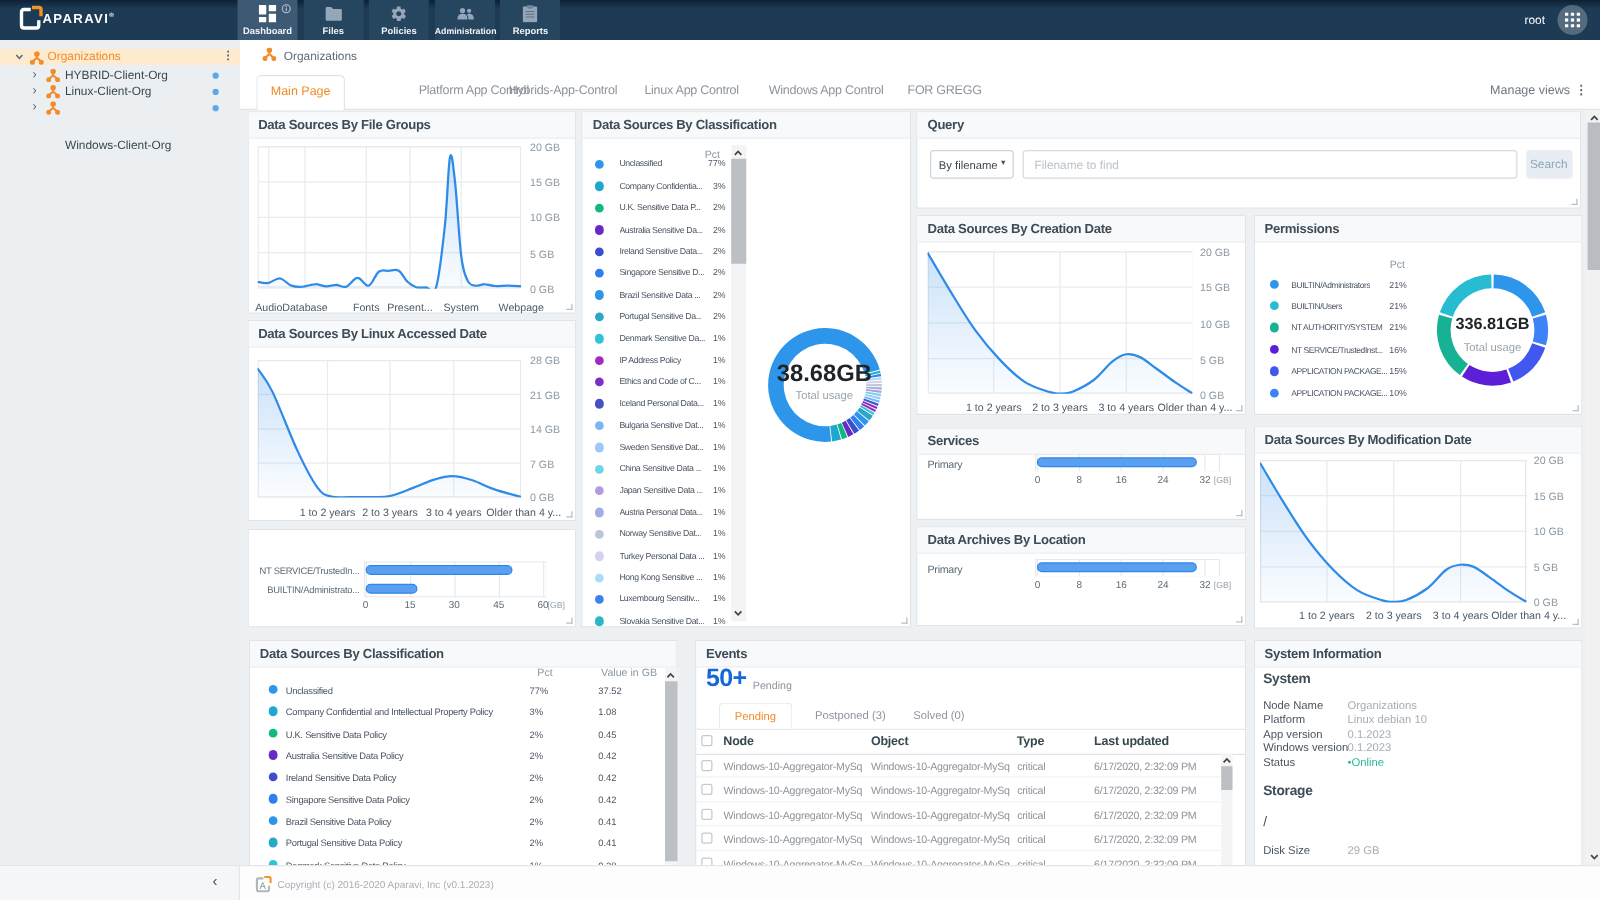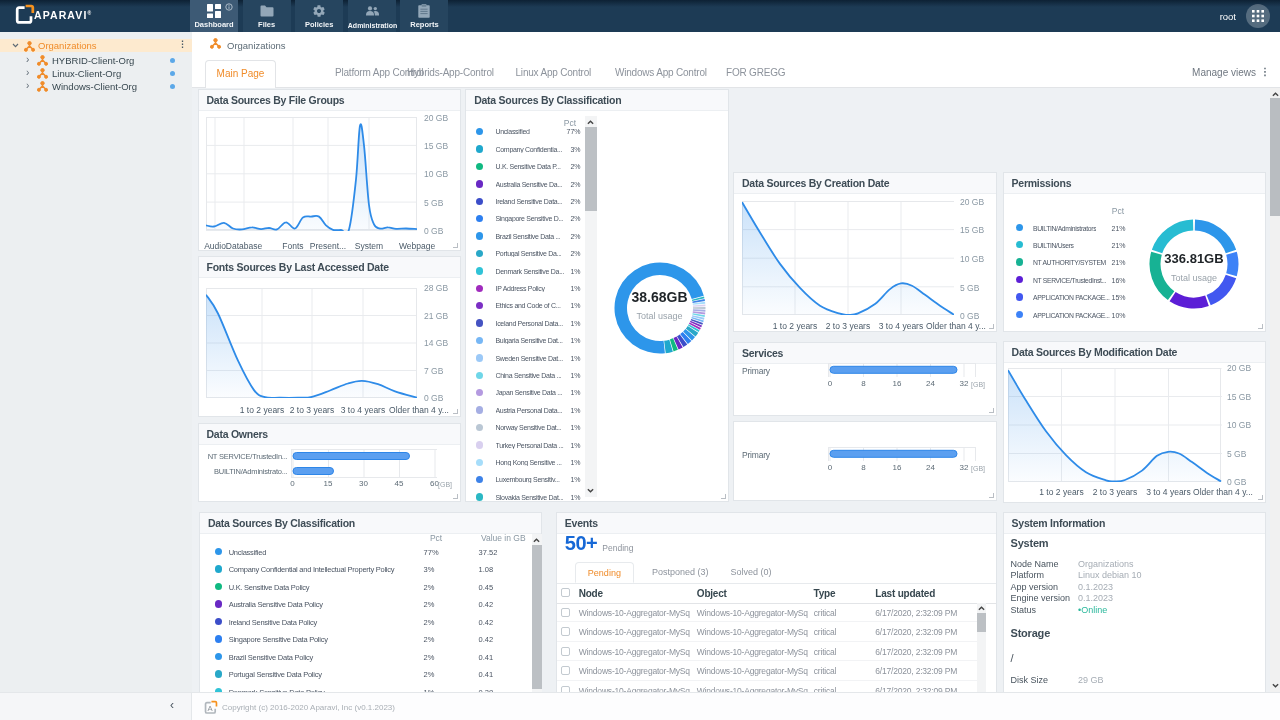--- a/index.html
+++ b/index.html
@@ -192,21 +192,21 @@
 <div class="srow" style="top:48px;">
       <span class="chev" style="left:26px;">›</span>
       <svg style="position:absolute;left:37px;top:1px" width="11" height="11" viewBox="0 0 11 11">
         <g fill="#f08c2a" stroke="#f08c2a">
           <circle cx="5.5" cy="2.2" r="1.7"></circle>
           <circle cx="1.9" cy="8.8" r="1.5"></circle>
           <circle cx="9.1" cy="8.8" r="1.5"></circle>
           <path d="M5.5,3.5 L5.5,5.2 L2.4,8 M5.5,5.2 L8.6,8" fill="none" stroke-width="1.6"></path>
         </g>
       </svg>
-      <span class="lbl" style="left:52px;">Windows-Client-Org</span>
+      <span class="lbl" style="left:52px;margin-top:30px;">Windows-Client-Org</span>
       <span class="bdot"></span>
     </div>
 
 </div>
 
 <div id="breadcrumb">
   <svg style="position:absolute;left:18px;top:6px" width="11" height="11" viewBox="0 0 11 11">
       <g fill="#f08c2a" stroke="#f08c2a">
         <circle cx="5.5" cy="2.2" r="1.7"></circle>
         <circle cx="1.9" cy="8.8" r="1.5"></circle>
@@ -255,42 +255,39 @@
       <line x1="87.0" y1="0" x2="87.0" y2="114" stroke="#e9ebee" stroke-width="1"></line>
       <line x1="122.0" y1="0" x2="122.0" y2="114" stroke="#e9ebee" stroke-width="1"></line>
       <line x1="163.0" y1="0" x2="163.0" y2="114" stroke="#e9ebee" stroke-width="1"></line>
       <rect x="0.5" y="0.5" width="210" height="112" fill="none" stroke="#e6e8eb"></rect>
       <path d="M0.0,108.4 C1.4,108.6 4.8,110.0 8.0,109.5 C11.2,109.1 14.7,105.5 18.0,105.8 C21.3,106.2 23.9,110.4 27.0,111.5 C30.1,112.7 32.7,112.6 36.0,112.4 C39.3,112.2 42.7,110.4 46.0,110.4 C49.3,110.3 52.0,112.0 55.0,112.1 C58.0,112.2 60.2,110.9 63.0,110.9 C65.8,111.0 68.0,113.4 71.0,112.4 C74.0,111.4 76.8,105.4 80.0,105.3 C83.2,105.1 86.0,112.4 89.0,111.5 C92.0,110.7 94.2,102.5 97.0,100.4 C99.8,98.4 102.2,99.7 105.0,99.6 C107.8,99.4 110.4,98.1 113.0,99.6 C115.6,101.1 117.5,106.1 120.0,108.4 C122.5,110.7 124.4,112.0 127.0,112.8 C129.6,113.6 132.2,113.0 135.0,112.9 C137.8,112.9 140.4,121.2 143.0,112.4 C145.6,103.5 148.1,80.5 150.0,62.4 C151.9,44.3 152.6,14.8 154.0,8.8 C155.4,2.8 156.4,14.5 158.0,28.4 C159.6,42.2 161.2,74.2 163.0,88.0 C164.8,101.8 166.1,103.1 168.0,107.3 C169.9,111.4 171.6,111.0 174.0,111.5 C176.4,112.1 179.2,110.3 182.0,110.4 C184.8,110.4 186.8,111.6 190.0,111.8 C193.2,112.0 196.3,111.5 200.0,111.5 C203.7,111.6 209.1,112.0 211.0,112.1 L211.0,113.5 L0.0,113.5 Z" fill="url(#bg1)"></path>
       <path d="M0.0,108.4 C1.4,108.6 4.8,110.0 8.0,109.5 C11.2,109.1 14.7,105.5 18.0,105.8 C21.3,106.2 23.9,110.4 27.0,111.5 C30.1,112.7 32.7,112.6 36.0,112.4 C39.3,112.2 42.7,110.4 46.0,110.4 C49.3,110.3 52.0,112.0 55.0,112.1 C58.0,112.2 60.2,110.9 63.0,110.9 C65.8,111.0 68.0,113.4 71.0,112.4 C74.0,111.4 76.8,105.4 80.0,105.3 C83.2,105.1 86.0,112.4 89.0,111.5 C92.0,110.7 94.2,102.5 97.0,100.4 C99.8,98.4 102.2,99.7 105.0,99.6 C107.8,99.4 110.4,98.1 113.0,99.6 C115.6,101.1 117.5,106.1 120.0,108.4 C122.5,110.7 124.4,112.0 127.0,112.8 C129.6,113.6 132.2,113.0 135.0,112.9 C137.8,112.9 140.4,121.2 143.0,112.4 C145.6,103.5 148.1,80.5 150.0,62.4 C151.9,44.3 152.6,14.8 154.0,8.8 C155.4,2.8 156.4,14.5 158.0,28.4 C159.6,42.2 161.2,74.2 163.0,88.0 C164.8,101.8 166.1,103.1 168.0,107.3 C169.9,111.4 171.6,111.0 174.0,111.5 C176.4,112.1 179.2,110.3 182.0,110.4 C184.8,110.4 186.8,111.6 190.0,111.8 C193.2,112.0 196.3,111.5 200.0,111.5 C203.7,111.6 209.1,112.0 211.0,112.1" fill="none" stroke="#2e8be8" stroke-width="1.8" stroke-linejoin="round"></path>
     </svg><div class="ylab" style="left:232px;top:138.0px">0 GB</div><div class="ylab" style="left:232px;top:109.6px">5 GB</div><div class="ylab" style="left:232px;top:81.2px">10 GB</div><div class="ylab" style="left:232px;top:52.9px">15 GB</div><div class="ylab" style="left:232px;top:24.5px">20 GB</div><div class="xlab" style="left:-32.0px;top:152.5px">Audio</div><div class="xlab" style="left:-3.0px;top:152.5px">Database</div><div class="xlab" style="left:46.0px;top:152.5px">Fonts</div><div class="xlab" style="left:81.0px;top:152.5px">Present...</div><div class="xlab" style="left:122.0px;top:152.5px">System</div><div class="xlab" style="left:170.0px;top:152.5px">Webpage</div>
 
 <div class="card" style="left:5.5px;top:167.8px;width:263px;height:161.7px;">
   <div class="chead">
-        <span>Fonts Sources By Last Accessed Date</span>
+        <span>Data Sources By Linux Accessed Date</span>
       </div>
       <div class="rsz"></div>
 </div>
 <svg style="position:absolute;left:14px;top:200px" width="211" height="110" viewBox="0 0 211 110">
       <line x1="0" y1="0.0" x2="211" y2="0.0" stroke="#e9ebee" stroke-width="1"></line>
       <line x1="0" y1="27.5" x2="211" y2="27.5" stroke="#e9ebee" stroke-width="1"></line>
       <line x1="0" y1="55.0" x2="211" y2="55.0" stroke="#e9ebee" stroke-width="1"></line>
       <line x1="0" y1="82.5" x2="211" y2="82.5" stroke="#e9ebee" stroke-width="1"></line>
       <line x1="0" y1="110.0" x2="211" y2="110.0" stroke="#e9ebee" stroke-width="1"></line>
       <line x1="56.0" y1="0" x2="56.0" y2="110" stroke="#e9ebee" stroke-width="1"></line>
       <line x1="106.0" y1="0" x2="106.0" y2="110" stroke="#e9ebee" stroke-width="1"></line>
       <line x1="157.0" y1="0" x2="157.0" y2="110" stroke="#e9ebee" stroke-width="1"></line>
       <rect x="0.5" y="0.5" width="210" height="109" fill="none" stroke="#e6e8eb"></rect>
       <path d="M0.0,6.7 C2.1,10.0 6.4,14.0 12.0,25.5 C17.6,37.1 25.7,59.3 32.0,72.7 C38.3,86.1 43.3,95.7 48.0,102.1 C52.7,108.5 54.5,107.9 59.0,109.2 C63.5,110.5 68.2,109.6 74.0,109.7 C79.8,109.8 86.4,109.8 92.0,109.7 C97.6,109.5 100.4,110.1 106.0,108.8 C111.6,107.6 117.7,104.9 124.0,102.5 C130.3,100.2 136.4,97.1 142.0,95.5 C147.6,93.8 150.8,92.8 156.0,92.9 C161.2,93.0 166.2,94.4 172.0,96.2 C177.8,98.1 182.2,101.0 189.0,103.3 C195.8,105.7 207.2,108.5 211.0,109.6 L211.0,110.0 L0.0,110.0 Z" fill="url(#bg1)"></path>
       <path d="M0.0,6.7 C2.1,10.0 6.4,14.0 12.0,25.5 C17.6,37.1 25.7,59.3 32.0,72.7 C38.3,86.1 43.3,95.7 48.0,102.1 C52.7,108.5 54.5,107.9 59.0,109.2 C63.5,110.5 68.2,109.6 74.0,109.7 C79.8,109.8 86.4,109.8 92.0,109.7 C97.6,109.5 100.4,110.1 106.0,108.8 C111.6,107.6 117.7,104.9 124.0,102.5 C130.3,100.2 136.4,97.1 142.0,95.5 C147.6,93.8 150.8,92.8 156.0,92.9 C161.2,93.0 166.2,94.4 172.0,96.2 C177.8,98.1 182.2,101.0 189.0,103.3 C195.8,105.7 207.2,108.5 211.0,109.6" fill="none" stroke="#2e8be8" stroke-width="1.8" stroke-linejoin="round"></path>
     </svg><div class="ylab" style="left:232px;top:305.0px">0 GB</div><div class="ylab" style="left:232px;top:277.5px">7 GB</div><div class="ylab" style="left:232px;top:250.0px">14 GB</div><div class="ylab" style="left:232px;top:222.5px">21 GB</div><div class="ylab" style="left:232px;top:195.0px">28 GB</div><div class="xlab" style="left:15.0px;top:316.5px">1 to 2 years</div><div class="xlab" style="left:65.0px;top:316.5px">2 to 3 years</div><div class="xlab" style="left:116.0px;top:316.5px">3 to 4 years</div><div class="xlab" style="left:172.0px;top:316.5px">Older than 4 y...</div>
 
 <div class="card" style="left:5.5px;top:335px;width:263px;height:78.5px;">
-  <div class="chead">
-        <span>Data Owners</span>
-      </div>
       <div class="rsz"></div>
   <div class="barlbl" style="left:8px;top:28px;width:81px;text-align:right;overflow:hidden;white-space:nowrap;font-size:7.5px;">NT SERVICE/TrustedIn...</div>
   <div class="barlbl" style="left:8px;top:43px;width:81px;text-align:right;overflow:hidden;white-space:nowrap;font-size:7.5px;">BUILTIN/Administrato...</div>
 </div>
 <svg style="position:absolute;left:98.5px;top:361.0px" width="146" height="29" viewBox="0 0 146 29">
       <rect x="0.5" y="0.5" width="146" height="28" fill="none" stroke="#e7e9ec"></rect>
       <line x1="2.0" y1="0" x2="2.0" y2="29" stroke="#e7e9ec"></line>
       <line x1="37.5" y1="0" x2="37.5" y2="29" stroke="#e7e9ec"></line>
       <line x1="73.0" y1="0" x2="73.0" y2="29" stroke="#e7e9ec"></line>
       <line x1="108.5" y1="0" x2="108.5" y2="29" stroke="#e7e9ec"></line>
@@ -421,23 +418,37 @@
       <path d="M87.62,70.37 A45.5,45.5 0 0 1 86.65,72.01 L76.03,65.41 A33,33 0 0 0 76.74,64.23 Z" fill="#30c3d7"></path>
       <path d="M86.23,72.68 A45.5,45.5 0 0 1 83.54,76.41 L73.78,68.61 A33,33 0 0 0 75.72,65.90 Z" fill="#29a8c8"></path>
       <path d="M83.04,77.03 A45.5,45.5 0 0 1 79.93,80.42 L71.16,71.51 A33,33 0 0 0 73.41,69.05 Z" fill="#2d96ea"></path>
       <path d="M79.36,80.97 A45.5,45.5 0 0 1 75.87,83.96 L68.21,74.08 A33,33 0 0 0 70.74,71.91 Z" fill="#2d7ff0"></path>
       <path d="M75.24,84.44 A45.5,45.5 0 0 1 71.42,87.01 L64.99,76.29 A33,33 0 0 0 67.76,74.43 Z" fill="#3c4ec9"></path>
       <path d="M70.74,87.41 A45.5,45.5 0 0 1 66.64,89.50 L61.52,78.10 A33,33 0 0 0 64.49,76.58 Z" fill="#6929c4"></path>
       <path d="M65.92,89.82 A45.5,45.5 0 0 1 61.60,91.42 L57.87,79.49 A33,33 0 0 0 61.00,78.33 Z" fill="#10b981"></path>
       <path d="M60.85,91.65 A45.5,45.5 0 0 1 53.71,93.14 L52.14,80.74 A33,33 0 0 0 57.32,79.66 Z" fill="#1fa8cd"></path>
       <path d="M52.92,93.23 A45.5,45.5 0 1 1 91.80,35.69 L79.77,39.07 A33,33 0 1 0 51.57,80.81 Z" fill="#2d96ea"></path>
     </svg>
-<div style="position:absolute;left:392.5px;top:201px;width:150px;text-align:center;font-size:14px;font-weight:bold;color:#1f2428;">38.68GB</div>
+<div style="position:absolute;left:392.5px;top:201px;width:150px;text-align:center;font-size:19px;font-weight:bold;color:#1f2428;">38.68GB</div>
 <div style="position:absolute;left:392.5px;top:222.5px;width:150px;text-align:center;font-size:9px;color:#9aa3ab;">Total usage</div>
 
+<div class="card" style="left:541px;top:1px;width:532px;height:77.5px;">
+  <div class="chead">
+        <span>Query</span>
+      </div>
+      <div class="rsz"></div>
+  <div style="position:absolute;left:10px;top:30px;width:66.5px;height:23px;border:1px solid #cdd4da;border-radius:3px;">
+    <span style="position:absolute;left:6px;top:6px;font-size:9px;color:#3c4750;">By filename</span>
+    <span style="position:absolute;right:4px;top:7px;font-size:6px;color:#555;">▼</span>
+  </div>
+  <div style="position:absolute;left:83.5px;top:30px;width:396px;height:23px;border:1px solid #d6dbe0;border-radius:3px;">
+    <span style="position:absolute;left:9px;top:6px;font-size:9.5px;color:#b9c1c9;">Filename to find</span>
+  </div>
+  <div style="position:absolute;left:486.5px;top:30px;width:37px;height:23px;background:#e7edf2;border-radius:3px;text-align:center;line-height:23px;font-size:9.5px;color:#8da6b8;">Search</div>
+</div>
 
 <div class="card" style="left:541px;top:83.5px;width:264px;height:160.5px;">
   <div class="chead">
         <span>Data Sources By Creation Date</span>
       </div>
       <div class="rsz"></div>
 </div>
 <svg style="position:absolute;left:550px;top:113px" width="212" height="114" viewBox="0 0 212 114">
       <line x1="0" y1="0.0" x2="212" y2="0.0" stroke="#e9ebee" stroke-width="1"></line>
       <line x1="0" y1="28.6" x2="212" y2="28.6" stroke="#e9ebee" stroke-width="1"></line>
@@ -506,20 +517,23 @@
       <rect x="0.5" y="0.5" width="147" height="14" fill="none" stroke="#e7e9ec"></rect>
       <line x1="2.0" y1="0" x2="2.0" y2="14" stroke="#e7e9ec"></line>
       <line x1="35.5" y1="0" x2="35.5" y2="14" stroke="#e7e9ec"></line>
       <line x1="69.0" y1="0" x2="69.0" y2="14" stroke="#e7e9ec"></line>
       <line x1="102.5" y1="0" x2="102.5" y2="14" stroke="#e7e9ec"></line>
       <line x1="136.0" y1="0" x2="136.0" y2="14" stroke="#e7e9ec"></line>
       <rect x="2.0" y="3.3" width="127.0" height="7" rx="3.5" fill="#5b9ff0" stroke="#2e86e8" stroke-width="1"></rect>
     </svg><div class="tick" style="left:628.0px;top:290.5px;">0</div><div class="tick" style="left:661.5px;top:290.5px;">8</div><div class="tick" style="left:695.0px;top:290.5px;">16</div><div class="tick" style="left:728.5px;top:290.5px;">24</div><div class="tick" style="left:762.0px;top:290.5px;">32</div><div class="gbunit" style="left:779px;top:292.5px;">[GB]</div>
 
 <div class="card" style="left:541px;top:333.4px;width:264px;height:79.2px;">
+  <div class="chead">
+        <span>Data Archives By Location</span>
+      </div>
       <div class="rsz"></div>
   <div class="barlbl" style="left:8px;top:27.5px;">Primary</div>
 </div>
 <svg style="position:absolute;left:636.0px;top:359.0px" width="148" height="14" viewBox="0 0 148 14">
       <rect x="0.5" y="0.5" width="147" height="14" fill="none" stroke="#e7e9ec"></rect>
       <line x1="2.0" y1="0" x2="2.0" y2="14" stroke="#e7e9ec"></line>
       <line x1="35.5" y1="0" x2="35.5" y2="14" stroke="#e7e9ec"></line>
       <line x1="69.0" y1="0" x2="69.0" y2="14" stroke="#e7e9ec"></line>
       <line x1="102.5" y1="0" x2="102.5" y2="14" stroke="#e7e9ec"></line>
       <line x1="136.0" y1="0" x2="136.0" y2="14" stroke="#e7e9ec"></line>
@@ -669,21 +683,21 @@
 
 <div class="card" style="left:810.6px;top:423.5px;width:263.4px;height:200px;">
   <div class="chead">
         <span>System Information</span>
       </div>
 </div>
 <div class="sihead" style="top:449px;">System</div>
 <div class="sikey" style="top:470.6px;">Node Name</div><div class="sival" style="top:470.6px;">Organizations</div>
 <div class="sikey" style="top:482.2px;">Platform</div><div class="sival" style="top:482.2px;">Linux debian 10</div>
 <div class="sikey" style="top:493.8px;">App version</div><div class="sival" style="top:493.8px;">0.1.2023</div>
-<div class="sikey" style="top:505.4px;">Engine version</div><div class="sival" style="top:505.4px;">0.1.2023</div>
+<div class="sikey" style="top:505.4px;">Windows version</div><div class="sival" style="top:505.4px;">0.1.2023</div>
 <div class="sikey" style="top:517px;">Status</div><div class="sival" style="top:517px;color:#2bb89c;">•Online</div>
 <div class="sihead" style="top:539px;">Storage</div>
 <div class="sikey" style="top:564px;font-size:11px;">/</div>
 <div class="sikey" style="top:586.5px;">Disk Size</div><div class="sival" style="top:586.5px;">29 GB</div>
 </div>
 
 <div style="position:absolute;left:1270px;top:88px;width:10px;height:604px;background:#f1f1f1;">
   <svg style="position:absolute;top:3px;left:1.5px;width:7px;height:7px" viewBox="0 0 8 8">
       <path d="M1,5.5 L4,2.5 L7,5.5" stroke="#444" stroke-width="1.6" fill="none"></path>
     </svg>

